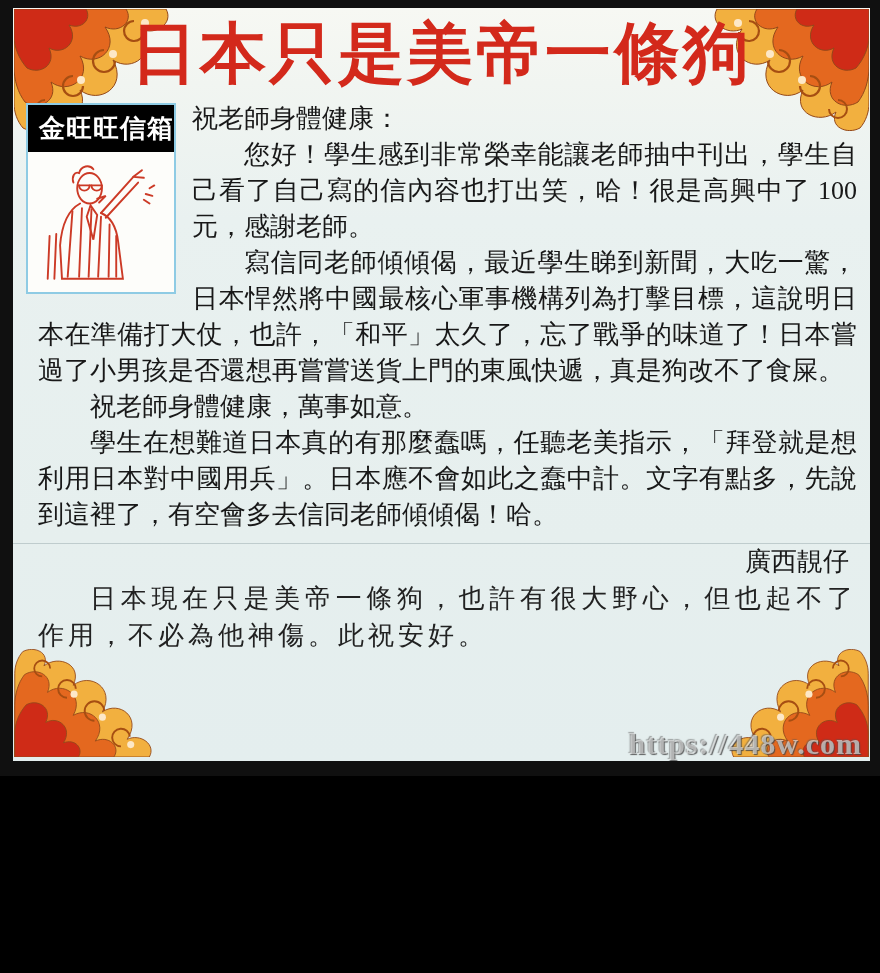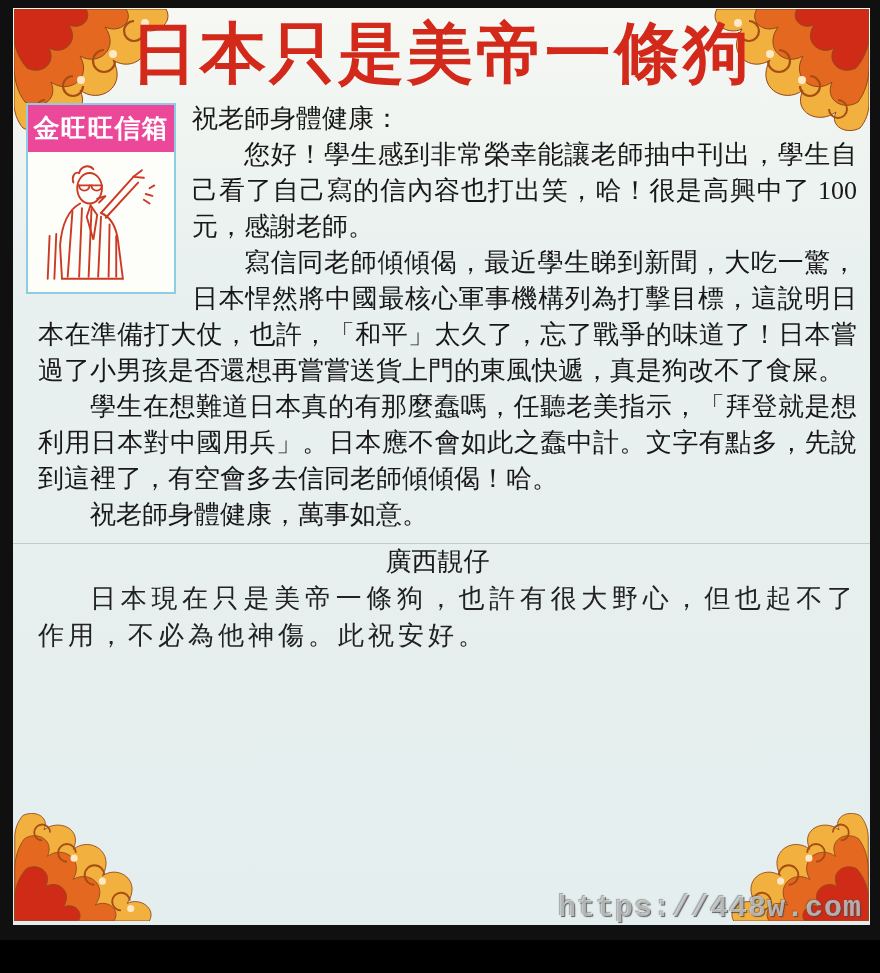--- a/index.html
+++ b/index.html
@@ -1,53 +1,53 @@
 <!DOCTYPE html>
 <html><head>
 <meta charset="utf-8">
 <style>
   html,body{margin:0;padding:0;background:#000;}
   .page{
-    position:relative; width:880px; height:940px; box-sizing:border-box;
+    position:relative; width:880px; height:776px; box-sizing:border-box;
     border:solid #101010; border-width:8px 10px 15px 13px;
     background:linear-gradient(180deg,#f7f8f3 0%,#f1f5f1 10%,#e9f1f0 28%,#e6efee 70%,#e4eeee 100%);
     overflow:hidden;
     font-family:"Liberation Serif","DejaVu Serif",serif;
   }
   .corner{position:absolute;z-index:0;line-height:0;}
   .corner.tl{top:1px;left:1px;}
   .corner.tr{top:1px;right:1px;transform:scaleX(-1);}
   .corner.bl{bottom:4px;left:1px;transform:scaleY(-1);}
   .corner.br{bottom:4px;right:1px;transform:scale(-1,-1);}
   .title{
     position:relative;z-index:1;margin:2px 0 4px;text-align:center;
     font-size:66px;font-weight:bold;color:#d3291b;letter-spacing:3px;line-height:1.32;
   }
   .content{position:relative;z-index:1;padding:0 13px;}
   .logo-box{
     float:left;width:150px;margin:2px 16px 4px 0;background:#fdfdfa;
     border:2px solid #8ecbe4;box-sizing:border-box;
   }
   .logo-header{
-    background:#ec4899;color:#ffffff;text-align:center;font-weight:bold;
+    background:#000000;color:#ffffff;text-align:right;font-weight:bold;
     font-size:26px;letter-spacing:1px;padding:5px 0 6px;
     font-family:"Liberation Sans","DejaVu Sans",sans-serif;
   }
   .logo-figure{height:140px;display:flex;align-items:flex-end;justify-content:center;overflow:hidden;}
   .body-text{font-size:26px;line-height:36px;color:#181818;text-align:justify;}
   .body-text p{margin:0;}
   .para{text-indent:2em;padding-left:12px;}
-  .sig-letter{margin:9px 0 0;text-align:center;padding-right:8px;text-indent:0;}
+  .sig-letter{margin:9px 0 0;text-align:right;padding-right:8px;text-indent:0;}
   .divider{border-top:1px solid #bfcccd;margin:10px -13px 0 -13px;}
   .reply{letter-spacing:4px;color:#222;}
   .reply p{line-height:37px;}
   .reply-salutation{margin-top:8px !important;}
   .watermark{
     position:absolute;z-index:3;right:8px;bottom:0px;
-    font-family:Liberation Mono, monospace;
+    font-family:Liberation Serif, serif;
     font-weight:bold;font-size:30px;letter-spacing:1px;
     color:rgba(235,238,238,0.62);
     text-shadow:1px 1px 1px rgba(70,70,70,0.85),-1px -1px 1px rgba(90,90,90,0.5);
   }
 </style>
 </head>
 <body>
 
 <div class="page">
 
@@ -139,22 +139,22 @@
             <path d="M16,86 L14,131 M23,84 L21,131"></path>
             <path d="M117,42 l7,2 M115,48 l6,4 M121,36 l5,-3"></path>
           </g>
         </svg>
       </div>
     </div>
 
     <p class="salutation">祝老師身體健康：</p>
     <p class="para">您好！學生感到非常榮幸能讓老師抽中刊出，學生自己看了自己寫的信內容也打出笑，哈！很是高興中了 100 元，感謝老師。</p>
     <p class="para">寫信同老師傾傾偈，最近學生睇到新聞，大吃一驚，日本悍然將中國最核心軍事機構列為打擊目標，這說明日本在準備打大仗，也許，「和平」太久了，忘了戰爭的味道了！日本嘗過了小男孩是否還想再嘗嘗送貨上門的東風快遞，真是狗改不了食屎。</p>
+    <p class="para">祝老師身體健康，萬事如意。</p>
     <p class="para">學生在想難道日本真的有那麼蠢嗎，任聽老美指示，「拜登就是想利用日本對中國用兵」。日本應不會如此之蠢中計。文字有點多，先說到這裡了，有空會多去信同老師傾傾偈！哈。</p>
-    <p class="para">祝老師身體健康，萬事如意。</p>
 
     <div class="divider"></div>
 
     <p class="sig-letter">廣西靚仔</p>
 
     <div class="reply">
       <p class="para">日本現在只是美帝一條狗，也許有很大野心，但也起不了作用，不必為他神傷。此祝安好。</p>
 
     </div>
 

